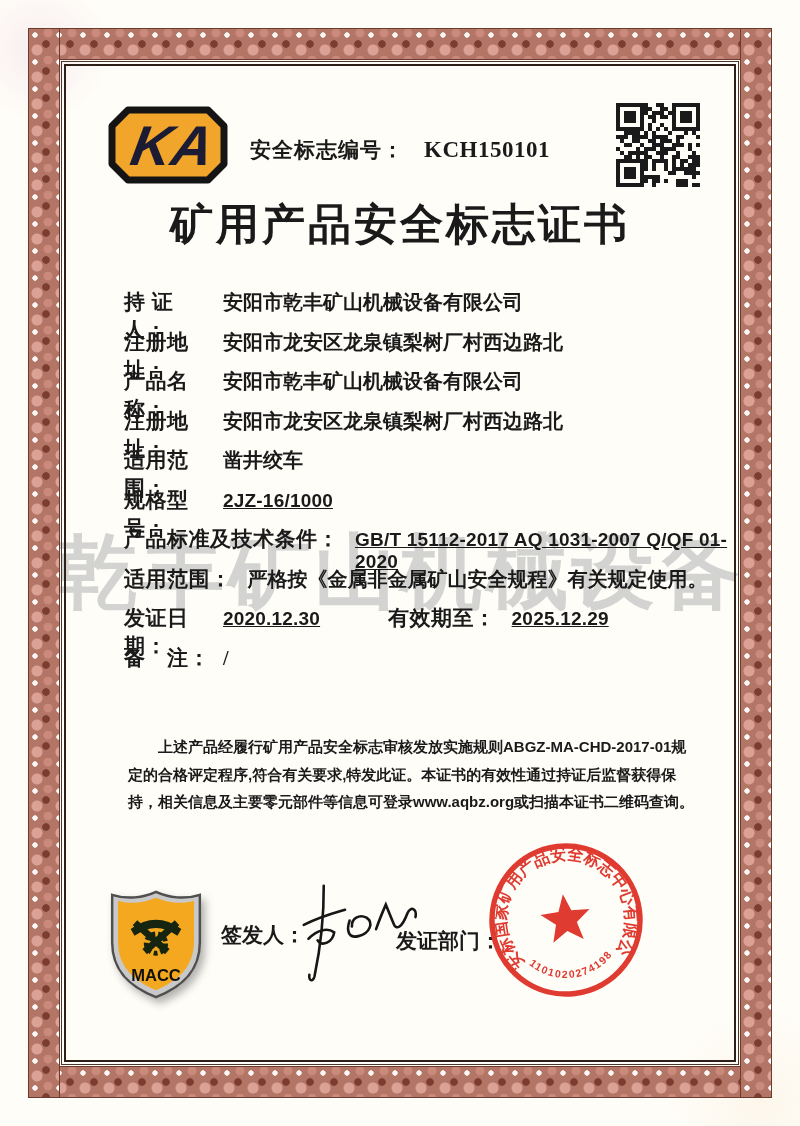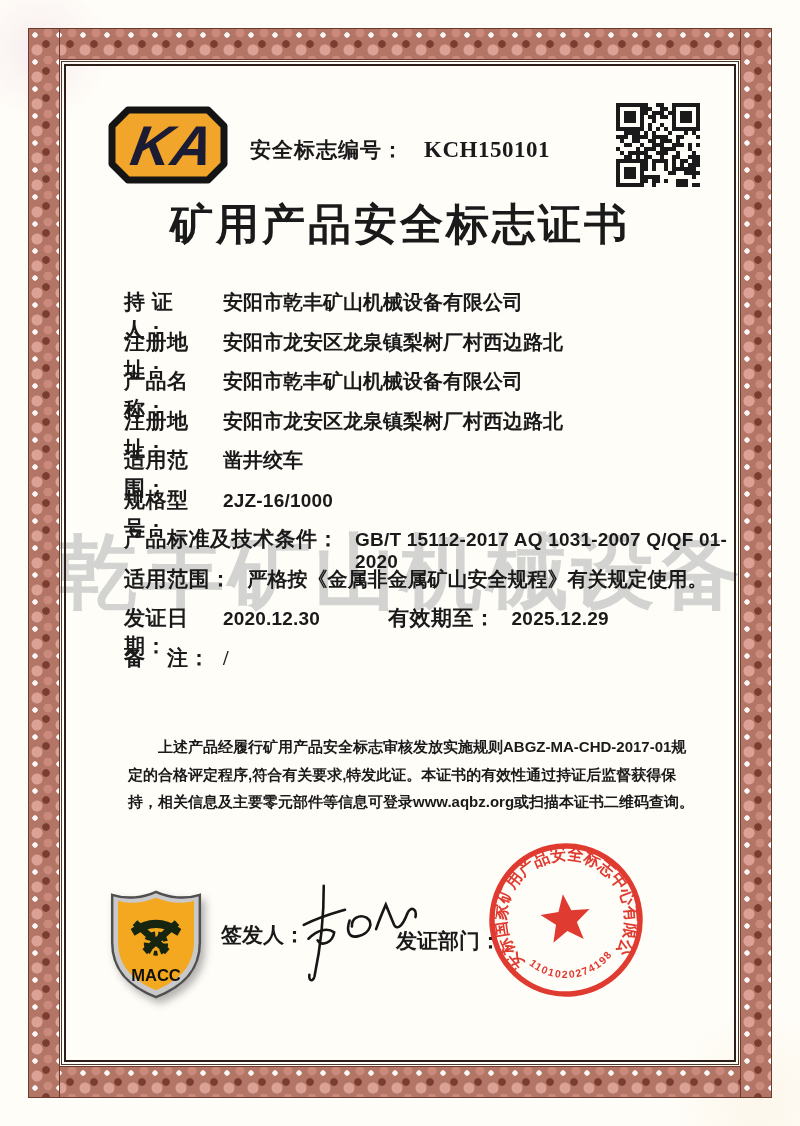--- a/index.html
+++ b/index.html
@@ -42,21 +42,21 @@
   
   .watermark{position:absolute; left:56px; top:518px; z-index:1; white-space:nowrap;
     font-size:82px; font-weight:bold; letter-spacing:4px; color:#c3c3c3; opacity:.72;}
 
   
   .fields{position:absolute; left:124px; top:288px; width:620px; z-index:2;}
   .frow{display:flex; align-items:baseline; height:39.5px;}
   .flabel{font-weight:bold; font-size:21px; width:97px; flex:0 0 auto; letter-spacing:.5px;}
   .flabel.wide{width:auto; margin-right:14px;}
   .fvalue{font-family:"Liberation Serif",serif; font-size:20px; font-weight:bold; margin-left:2px;}
-  .fvalue.num{font-family:"Liberation Sans",sans-serif; font-size:19px; letter-spacing:.2px;}
+  .fvalue.num{font-family:"Liberation Sans",sans-serif; font-size:19px; letter-spacing:.2px;text-decoration:underline;}
   .frow .flabel2{font-weight:bold; font-size:21px; margin-left:68px; letter-spacing:.5px;}
 
   
   .statement{position:absolute; left:128px; top:733px; width:572px; z-index:2;
     font-family:Liberation Sans, sans-serif; font-size:15px; font-weight:bold;
     line-height:27.5px; text-indent:2em; word-break:break-all;}
 
   
   .macc{position:absolute; left:106px; top:888px; width:100px; height:112px; z-index:2;
     filter:drop-shadow(4px 5px 4px rgba(80,80,80,.45));}

